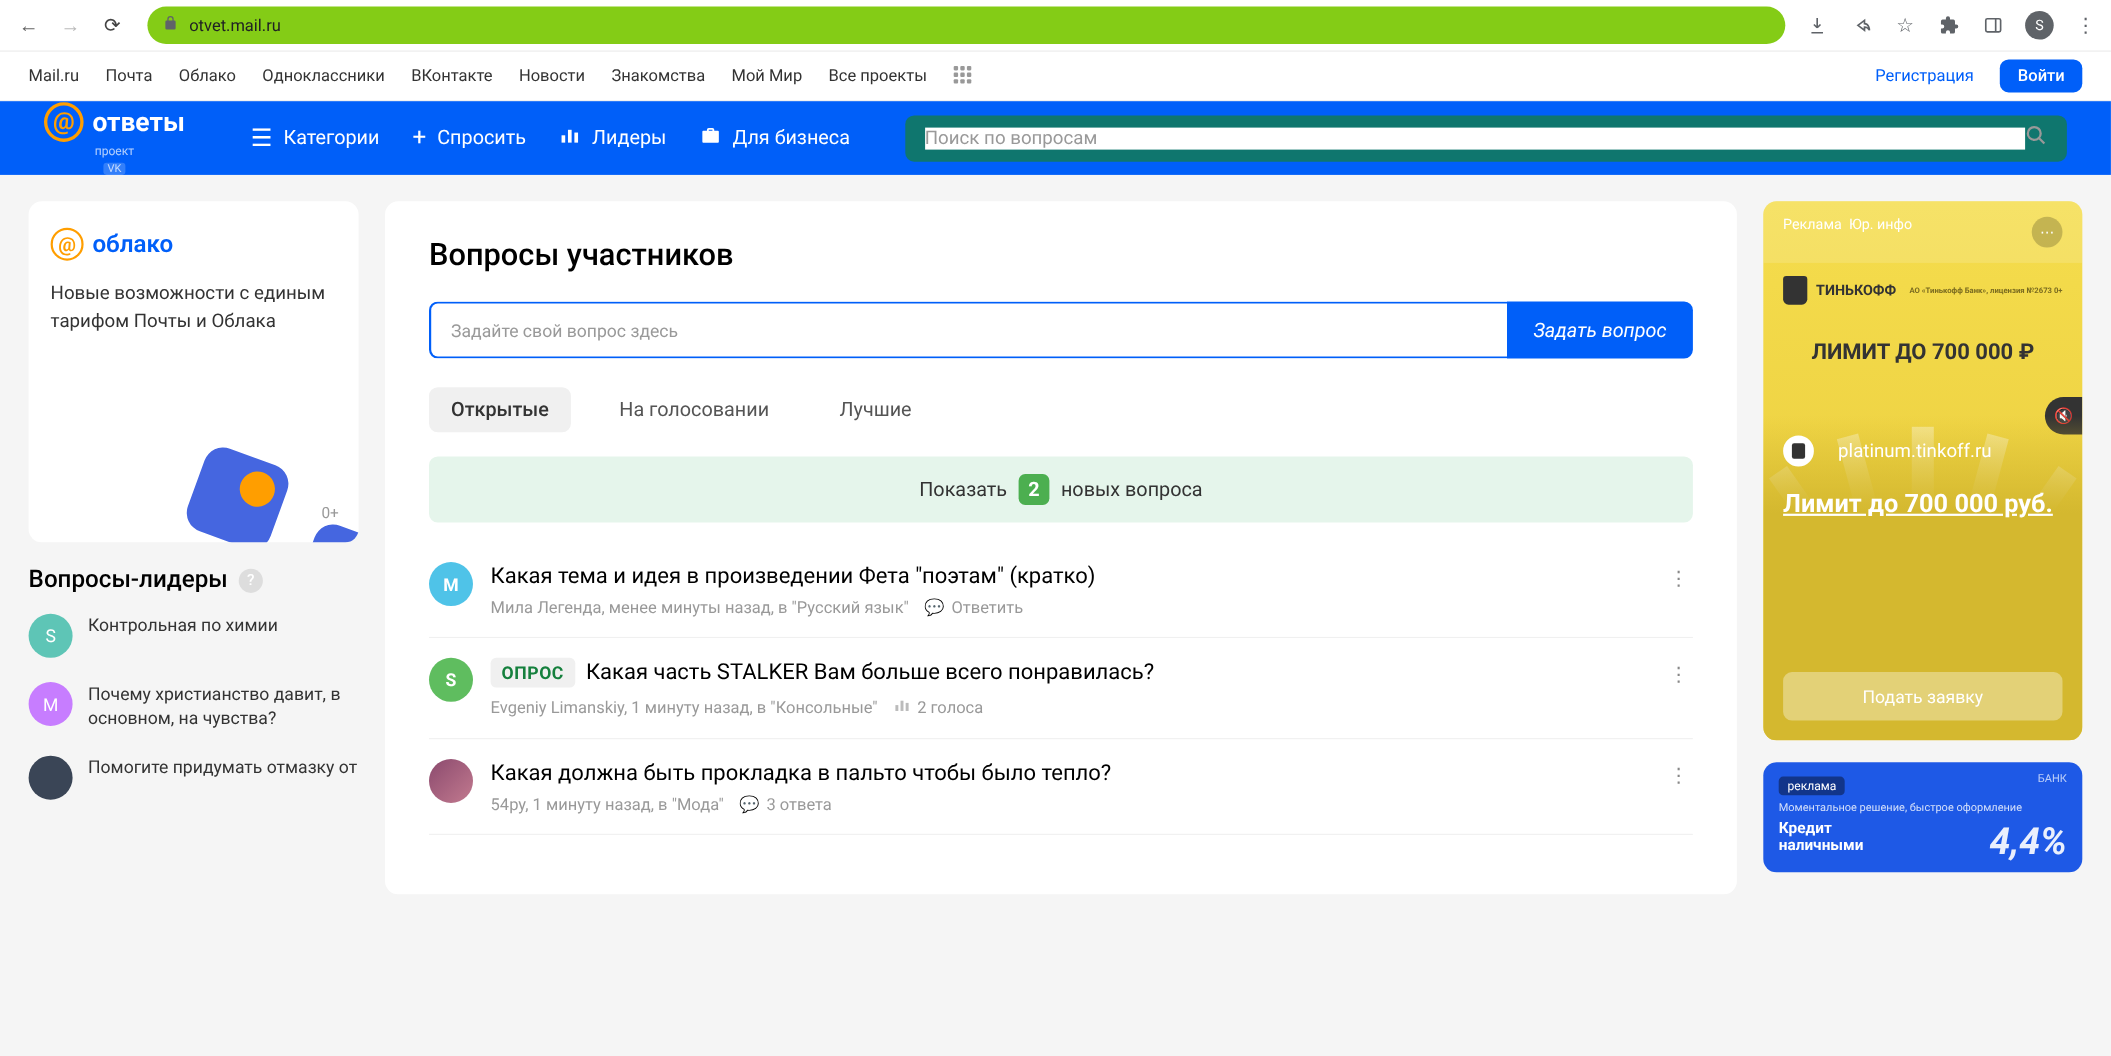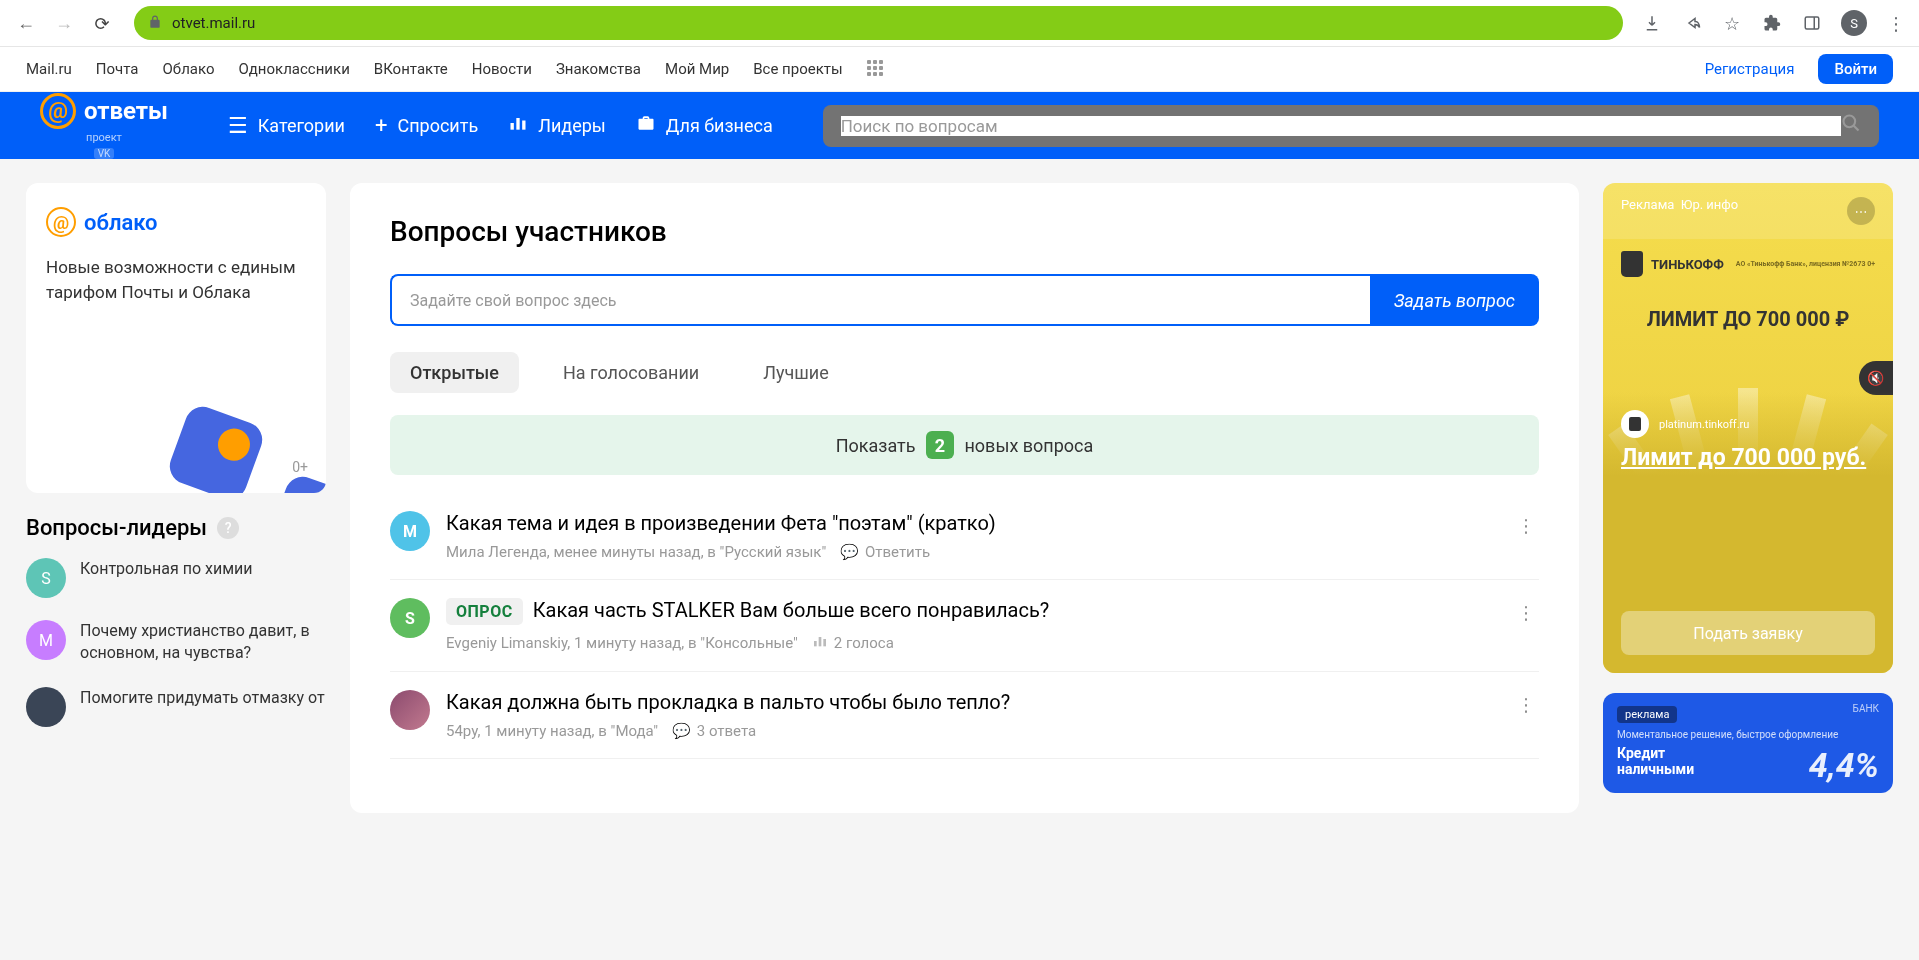--- a/index.html
+++ b/index.html
@@ -29,21 +29,21 @@
 
 .blue-header { height: 67px; background: #005ff9; display: flex; align-items: center; padding: 0 40px; gap: 30px; }
 .logo-group { display: flex; flex-direction: column; align-items: center; color: #fff; margin-right: 30px; }
 .logo-main { display: flex; align-items: center; gap: 8px; }
 .logo-at { width: 36px; height: 36px; border: 3px solid #ff9e00; border-radius: 50%; display: flex; align-items: center; justify-content: center; color: #ff9e00; font-size: 22px; font-weight: bold; }
 .logo-text { font-size: 24px; font-weight: bold; }
 .logo-sub { font-size: 11px; color: rgba(255,255,255,0.7); margin-top: 2px; display: flex; align-items: center; gap: 4px; flex-direction: column; }
 .vk-badge { background: rgba(255,255,255,0.2); padding: 0 4px; border-radius: 3px; font-size: 10px; }
 .header-item { display: flex; align-items: center; gap: 10px; color: #fff; font-size: 18px; cursor: pointer; }
 .header-icon { font-size: 22px; }
-.search-box { flex: 1; height: 42px; background: #737373; border-radius: 8px; display: flex; align-items: center; padding: 0 18px; margin-left: 20px; }
+.search-box { flex: 1; height: 42px; background: #0f766e; border-radius: 8px; display: flex; align-items: center; padding: 0 18px; margin-left: 20px; }
 .search-box input { flex: 1; border: none; outline: none; font-size: 17px; color: #333; }
 .search-box input::placeholder { color: #999; }
 .search-icon-btn { color: #999; font-size: 20px; }
 
 
 .main { display: flex; gap: 24px; padding: 24px 26px; }
 .left-col { width: 300px; }
 .center-col { flex: 1; background: #fff; border-radius: 12px; padding: 32px 40px; }
 .right-col { width: 290px; }
 
@@ -97,21 +97,21 @@
 .ad-card { border-radius: 12px; overflow: hidden; position: relative; margin-bottom: 20px; }
 .ad-card.tinkoff { background: linear-gradient(180deg, #f5dd4d, #e8c93a); height: 490px; color: #333; }
 .ad-card-top { display: flex; justify-content: space-between; padding: 14px 18px; background: rgba(255,255,255,0.15); color: #fff; font-size: 13px; }
 .ad-menu-dots { background: rgba(0,0,0,0.2); border-radius: 50%; width: 28px; height: 28px; display: flex; align-items: center; justify-content: center; }
 .tinkoff-logo { display: flex; align-items: center; gap: 8px; padding: 12px 18px; font-size: 13px; font-weight: bold; }
 .tinkoff-shield { width: 22px; height: 26px; background: #333; border-radius: 3px 3px 5px 5px; }
 .ad-disclaimer { margin-left: auto; font-size: 7px; color: #7a6b20; }
 .limit-text { text-align: center; font-size: 20px; font-weight: bold; margin-top: 18px; }
 .mute-btn { position: absolute; right: 0; top: 178px; background: #333; color: #fff; width: 34px; height: 34px; display: flex; align-items: center; justify-content: center; border-radius: 17px 0 0 17px; font-size: 14px; }
 .ad-bottom-block { position: absolute; bottom: 0; left: 0; right: 0; padding: 18px; background: linear-gradient(180deg, rgba(230,200,55,0) 0%, #d4b82f 30%); }
-.platinum-row { display: flex; align-items: center; gap: 10px; color: #fff; font-size: 11px; margin-bottom: 6px; }
+.platinum-row { display: flex; align-items: center; gap: 22px; color: #fff; font-size: 17px; margin-bottom: 20px; }
 .platinum-circle { width: 28px; height: 28px; border-radius: 50%; background: #fff; display: flex; align-items: center; justify-content: center; }
 .platinum-circle .mini-shield { width: 12px; height: 14px; background: #333; border-radius: 2px; }
 .limit-text-white { color: #fff; font-size: 23px; font-weight: bold; margin-bottom: 140px; text-decoration: underline; }
 .apply-btn { width: 100%; height: 44px; background: rgba(255,255,255,0.35); color: #fff; border: none; border-radius: 8px; font-size: 16px; cursor: pointer; }
 .rays { position: absolute; bottom: 170px; left: 50%; transform: translateX(-50%); width: 220px; height: 100px; }
 .rays span { position: absolute; bottom: 0; width: 20px; background: linear-gradient(180deg, rgba(255,255,255,0.4), rgba(255,255,200,0)); transform-origin: bottom center; }
 .r1 { left: 20px; height: 90px; transform: rotate(-35deg); }
 .r2 { left: 60px; height: 110px; transform: rotate(-15deg); }
 .r3 { left: 100px; height: 115px; }
 .r4 { left: 140px; height: 110px; transform: rotate(15deg); }

